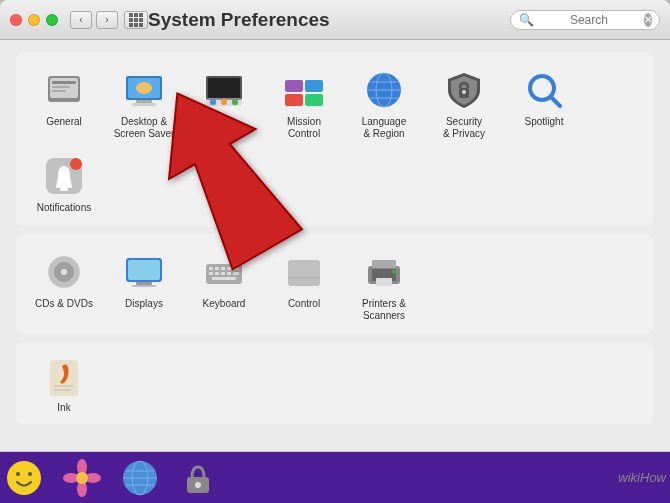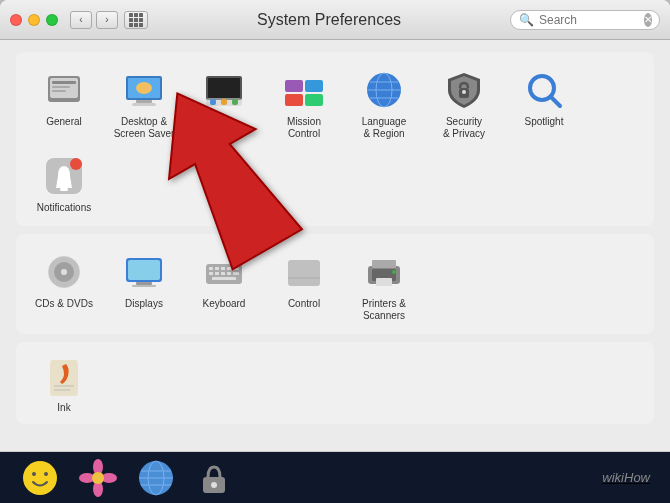--- a/index.html
+++ b/index.html
@@ -93,23 +93,23 @@
 
     .grid-dot {
       width: 4px;
       height: 4px;
       background: #666;
       border-radius: 0.5px;
     }
 
     .title {
       flex: 1;
-      text-align: center;
-      font-size: 16px;
-      font-weight: 400;
+      text-align: left;
+      font-size: 19px;
+      font-weight: 700;
       color: #333;
     }
 
     .search-bar {
       display: flex;
       align-items: center;
       background: white;
       border: 1px solid #bbb;
       border-radius: 12px;
       padding: 2px 8px;
@@ -117,20 +117,21 @@
       gap: 5px;
     }
 
     .search-bar input {
       border: none;
       outline: none;
       font-size: 12px;
       width: 100px;
       background: transparent;
       color: #6d28d9;
+      text-align: center;
     }
 
     .search-icon-sym {
       font-size: 12px;
       color: #888;
     }
 
     .clear-btn {
       width: 14px;
       height: 14px;
@@ -465,21 +466,21 @@
         </filter>
       </defs>
       <g filter="url(#shadow)">
 
         <polygon points="120,10 170,80 140,80 160,190 80,190 100,80 70,80" fill="#cc2222" stroke="#990000" stroke-width="2" transform="rotate(-30, 120, 100) translate(20, -10)"></polygon>
       </g>
     </svg>
 
   </div>
 
-  <div style="position:absolute; bottom:0; left:0; right:0; height:52px; background:#0f172a; border-top:1px solid #ccc; display:flex; align-items:center; padding:0 20px; gap:18px; overflow:hidden;text-decoration:underline;">
+  <div style="position:absolute; bottom:0; left:0; right:0; height:52px; background:#4c1d95; border-top:1px solid #ccc; display:flex; align-items:center; padding:0 4px; gap:18px; overflow:hidden;">
     <div class="bottom-icon">
       <svg width="38" height="38" viewBox="0 0 38 38">
         <circle cx="19" cy="19" r="17" fill="#f5d020"></circle>
         <circle cx="13" cy="15" r="2" fill="#555"></circle>
         <circle cx="25" cy="15" r="2" fill="#555"></circle>
         <path d="M12 23 Q19 30 26 23" fill="none" stroke="#555" stroke-width="2" stroke-linecap="round"></path>
       </svg>
     </div>
     <div class="bottom-icon">
       <svg width="38" height="38" viewBox="0 0 38 38">

